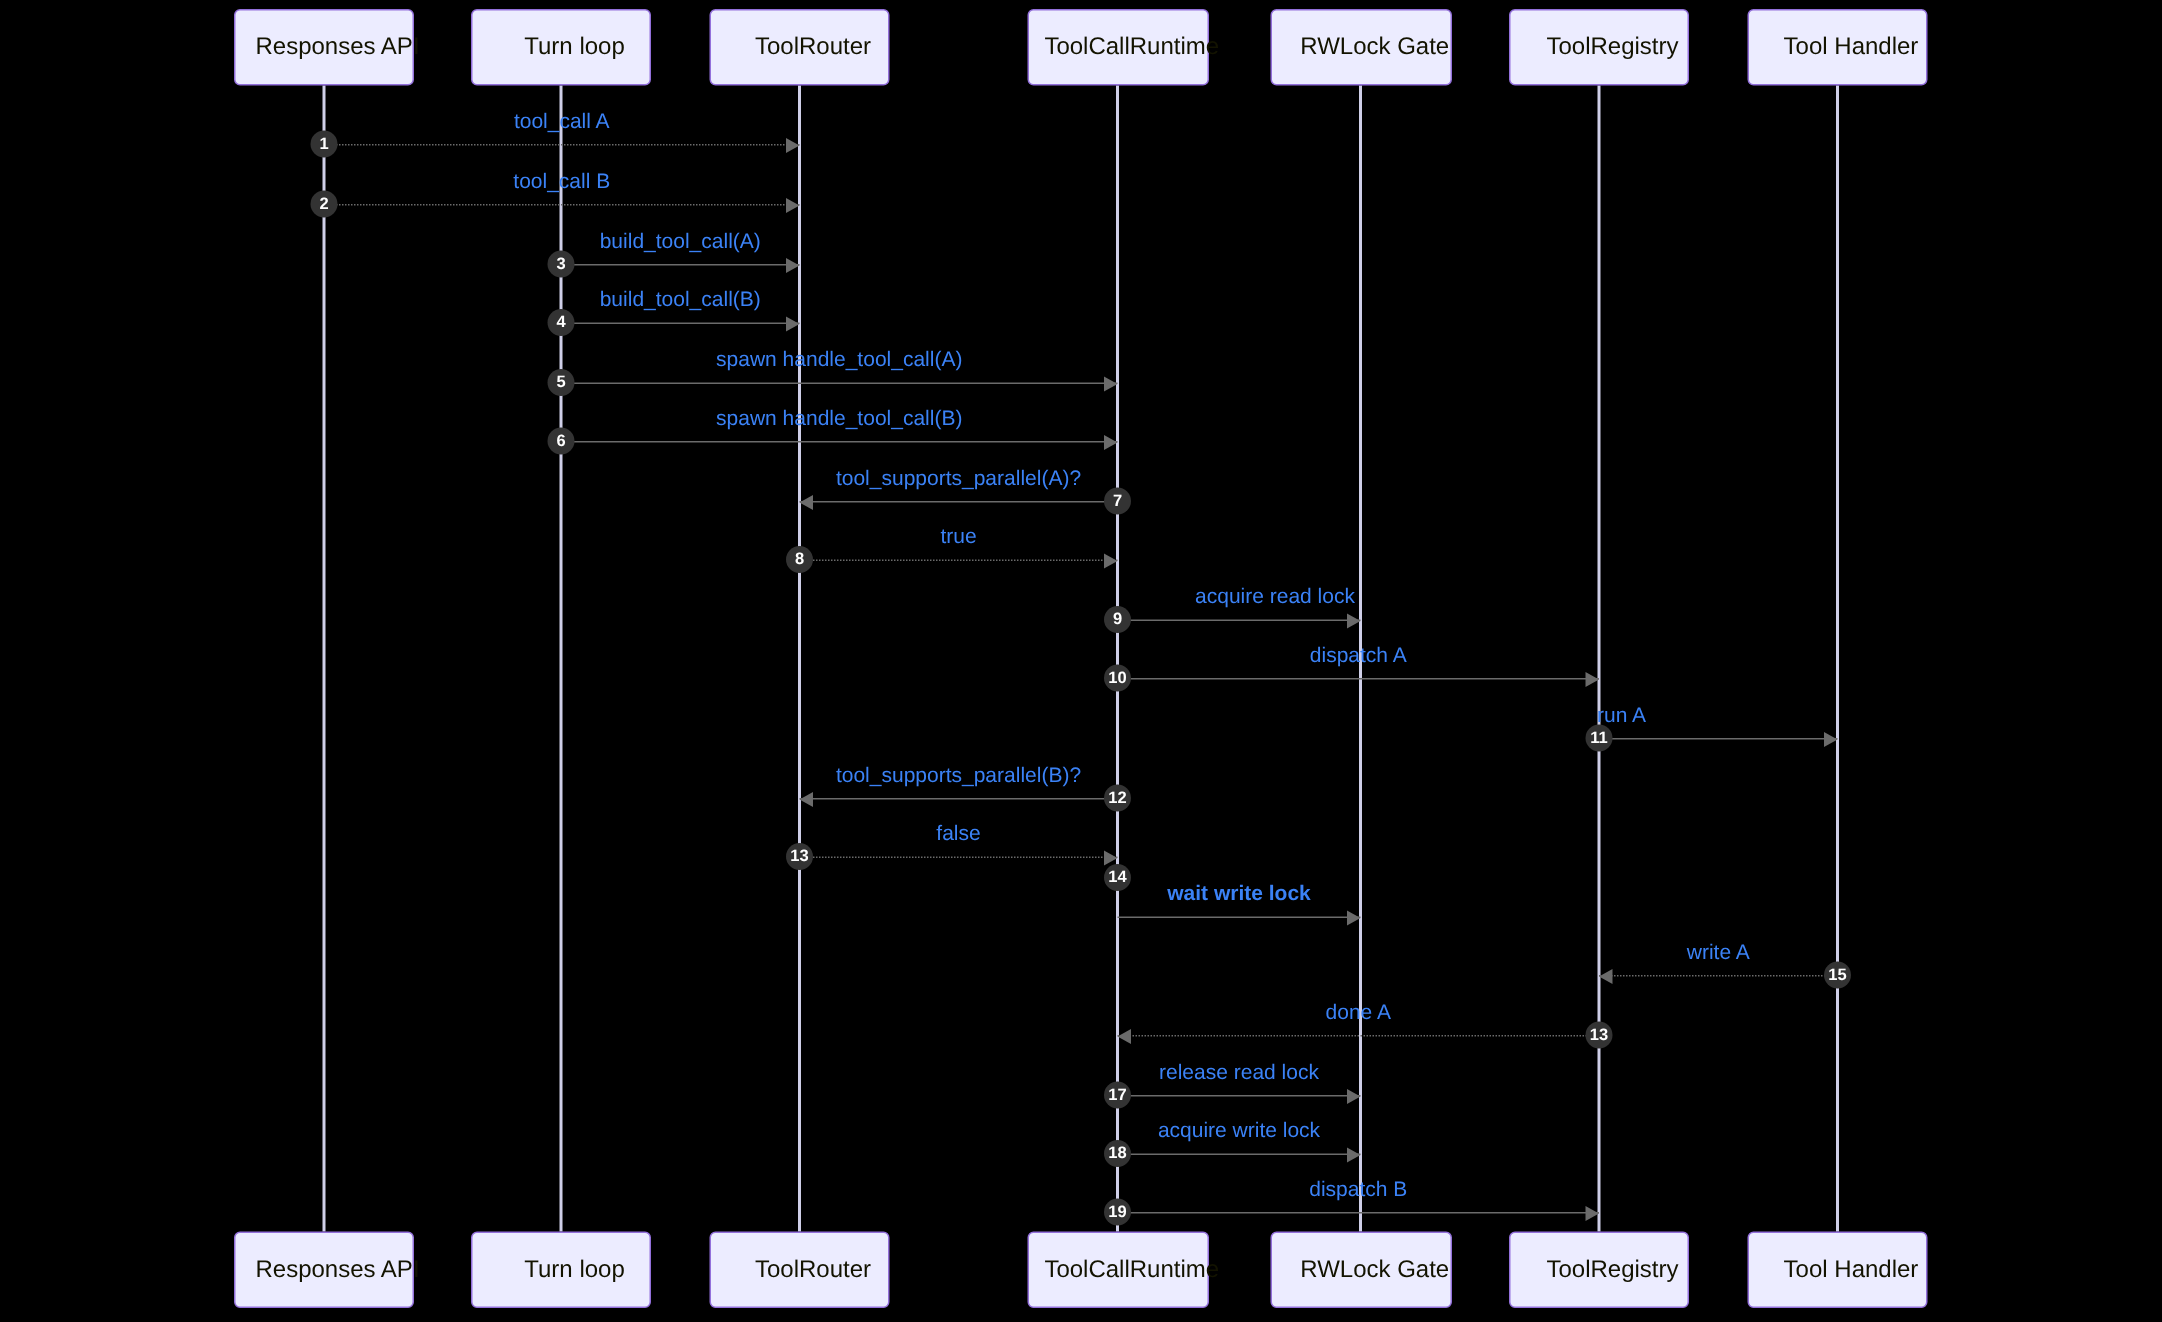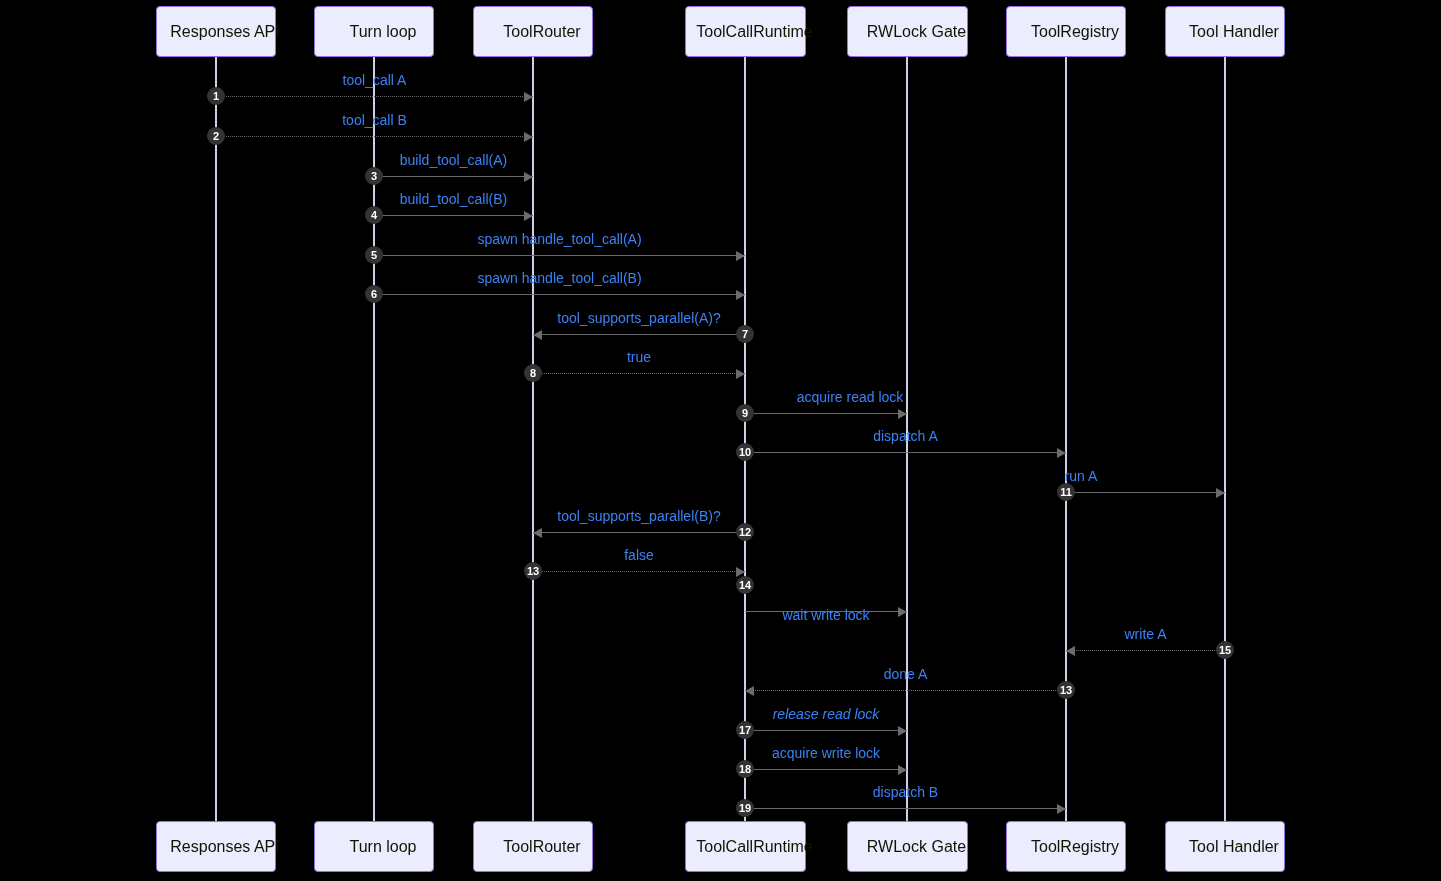--- a/index.html
+++ b/index.html
@@ -191,33 +191,33 @@
     <div class="msg-line" style="left: 533px; top: 532px; width: 212px;"></div>
     <div class="arrowhead left" style="top: 528px; left: 533px;"></div>
     <div class="msg-label" style="left: 639px; top: 508px;">tool_supports_parallel(B)?</div>
     <div class="seq-num" style="left: 736px; top: 523px;">12</div>
     <div class="msg-line dotted" style="left: 533px; top: 571px; width: 212px;"></div>
     <div class="arrowhead right" style="top: 567px; left: 736px;"></div>
     <div class="msg-label" style="left: 639px; top: 547px;">false</div>
     <div class="seq-num" style="left: 524px; top: 562px;">13</div>
     <div class="msg-line" style="left: 745px; top: 611px; width: 162px;"></div>
     <div class="arrowhead right" style="top: 607px; left: 898px;"></div>
-    <div class="msg-label" style="left: 826px; top: 607px;">wait write lock</div>
+    <div class="msg-label" style="left: 826px; top: 587px; font-weight: bold;">wait write lock</div>
     <div class="seq-num" style="left: 736px; top: 576px;">14</div>
     <div class="msg-line dotted" style="left: 1066px; top: 650px; width: 159px;"></div>
     <div class="arrowhead left" style="top: 646px; left: 1066px;"></div>
     <div class="msg-label" style="left: 1145.5px; top: 626px;">write A</div>
     <div class="seq-num" style="left: 1216px; top: 641px; text-align: center;">15</div>
     <div class="msg-line dotted" style="left: 745px; top: 690px; width: 321px;"></div>
     <div class="arrowhead left" style="top: 686px; left: 745px;"></div>
     <div class="msg-label" style="left: 905.5px; top: 666px;">done A</div>
     <div class="seq-num" style="left: 1057px; top: 681px;">13</div>
     <div class="msg-line" style="left: 745px; top: 730px; width: 162px;"></div>
     <div class="arrowhead right" style="top: 726px; left: 898px;"></div>
-    <div class="msg-label" style="left: 826px; top: 706px; font-style: italic;">release read lock</div>
+    <div class="msg-label" style="left: 826px; top: 706px;">release read lock</div>
     <div class="seq-num" style="left: 736px; top: 721px;">17</div>
     <div class="msg-line" style="left: 745px; top: 769px; width: 162px;"></div>
     <div class="arrowhead right" style="top: 765px; left: 898px;"></div>
     <div class="msg-label" style="left: 826px; top: 745px;">acquire write lock</div>
     <div class="seq-num" style="left: 736px; top: 760px;">18</div>
     <div class="msg-line" style="left: 745px; top: 808px; width: 321px;"></div>
     <div class="arrowhead right" style="top: 804px; left: 1057px;"></div>
     <div class="msg-label" style="left: 905.5px; top: 784px;">dispatch B</div>
     <div class="seq-num" style="left: 736px; top: 799px;">19</div>
   </div>

